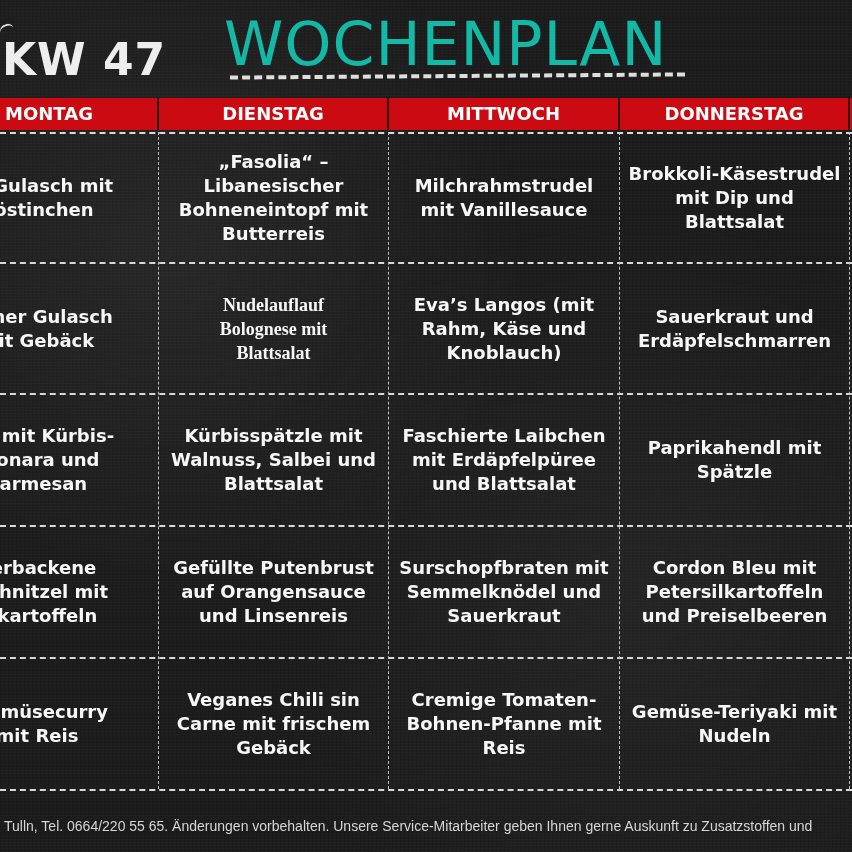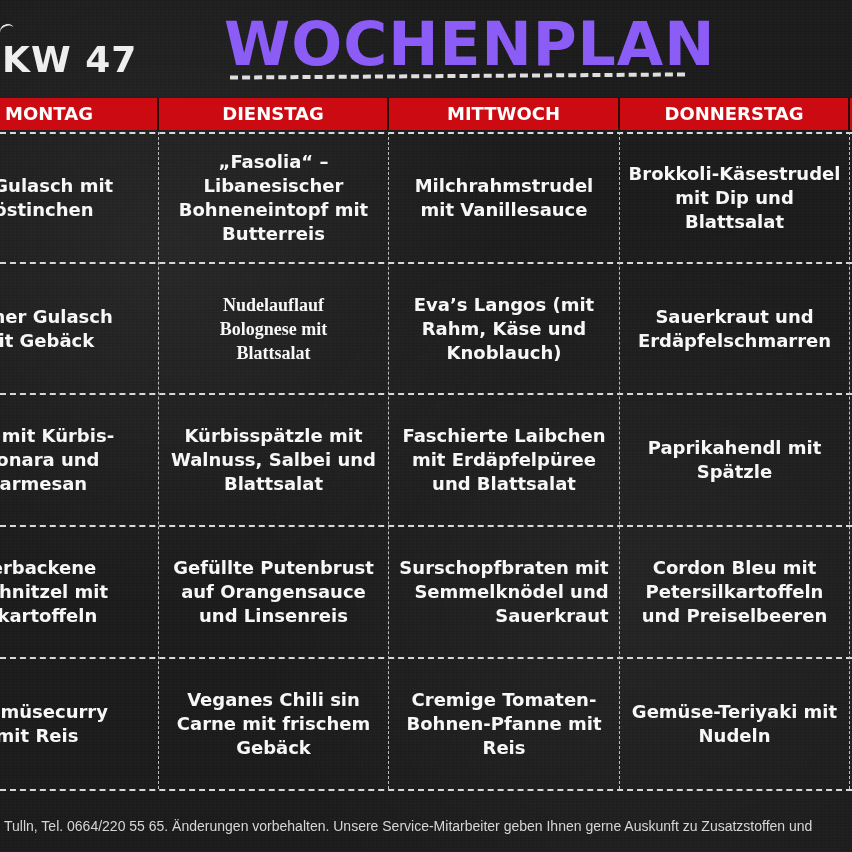--- a/index.html
+++ b/index.html
@@ -9,30 +9,30 @@
     background-image:
       radial-gradient(circle at 20% 30%, rgba(255,255,255,0.05), transparent 40%),
       radial-gradient(circle at 75% 70%, rgba(255,255,255,0.04), transparent 45%),
       repeating-linear-gradient(0deg, rgba(255,255,255,0.015) 0 1px, transparent 1px 3px),
       repeating-linear-gradient(90deg, rgba(0,0,0,0.08) 0 1px, transparent 1px 4px);
     font-family:"DejaVu Sans", sans-serif;
     color:#f4f4f4;
   }
   .kw {
     position:absolute; left:2px; top:36px;
-    font-size:36px; font-weight:bold; letter-spacing:1px; color:#eeeeee;
+    font-size:44px; font-weight:bold; letter-spacing:1px; color:#eeeeee;
     line-height:48px;
   }
   .kw-mark {
     position:absolute; left:0; top:24px; width:14px; height:10px;
     border-top:2px solid #ddd; border-radius:50% 50% 0 0; transform:rotate(-20deg);
   }
   .title {
     position:absolute; left:224px; top:8px; width:450px;
-    font-size:60px; font-weight:bold; color:#8b5cf6; line-height:72px; letter-spacing:1px;
+    font-size:60px; font-weight:normal; color:#14b8a6; line-height:72px; letter-spacing:1px;
   }
   .title-underline {
     position:absolute; left:230px; top:74px; width:455px; height:0;
     border-top:4px dashed #dedede; transform:rotate(-0.4deg);
   }
   .header-band {
     position:absolute; left:0; top:98px; width:852px; height:32px;
     background:#cc0a12;
   }
   .header-cell {
@@ -181,21 +181,21 @@
       <span>atkartoffeln</span>
     </div>
 </div>
 <div class="cell" style="left:159px;top:527px;width:229px;height:130px;">
   <div>
       <span>Gefüllte Putenbrust</span>
       <span>auf Orangensauce</span>
       <span>und Linsenreis</span>
     </div>
 </div>
-<div class="cell" style="left:389px;top:527px;width:230px;height:130px;text-align:right;">
+<div class="cell" style="left:389px;top:527px;width:230px;height:130px;">
   <div>
       <span>Surschopfbraten mit</span>
       <span>Semmelknödel und</span>
       <span>Sauerkraut</span>
     </div>
 </div>
 <div class="cell" style="left:620px;top:527px;width:229px;height:130px;">
   <div>
       <span>Cordon Bleu mit</span>
       <span>Petersilkartoffeln</span>

